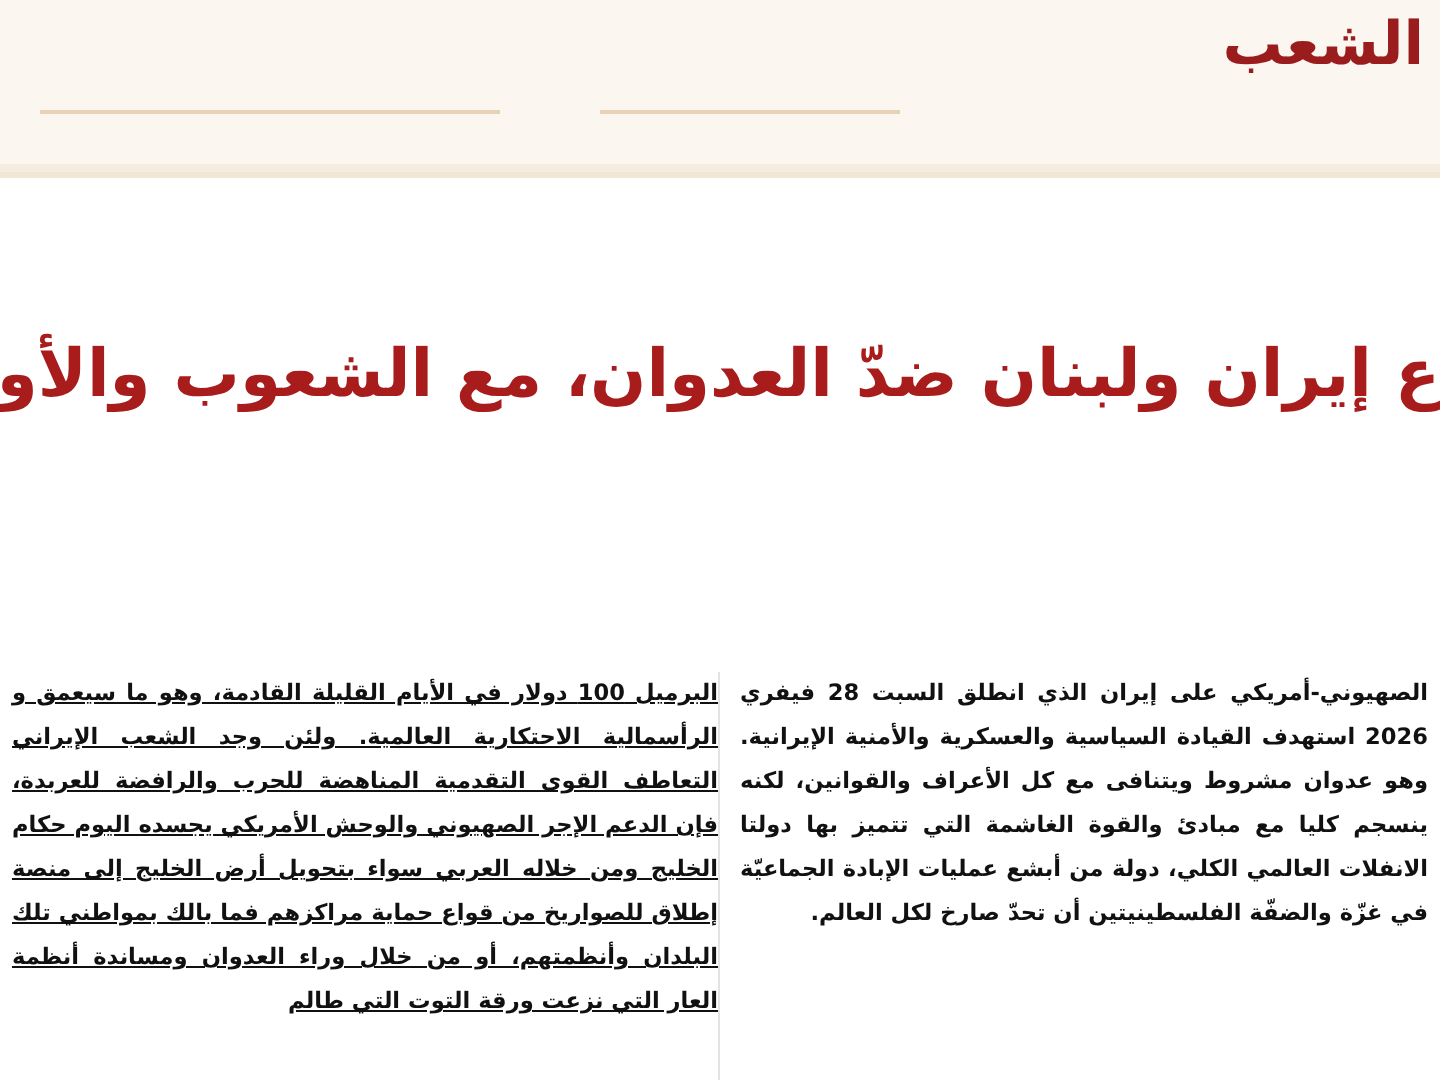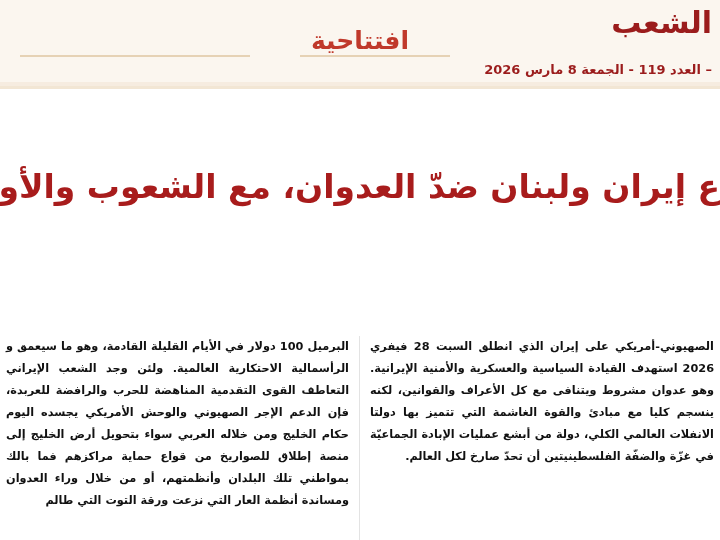--- a/index.html
+++ b/index.html
@@ -138,38 +138,37 @@
     font-weight: bold;
     overflow: hidden;
   }
   .col-right {
     width: 50%;
     padding-left: 10px;
     padding-right: 2px;
   }
   .col-left {
     width: 50%;
-    padding-right: 10px;
+    padding-right: 0;
     padding-left: 2px;
     border-right: 1px solid #e3e3e3;
+    text-decoration: underline;
   }
   .col p {
     margin: 0;
   }
 </style>
 </head>
 <body>
 
 <div class="page">
 
   <div class="masthead">
     <div class="masthead-inner">
       <div class="brand">الشعب</div>
-      <div class="issue-line">– العدد 119 - الجمعة 8 مارس 2026</div>
-      <div class="section-label">افتتاحية</div>
       <div class="rule-left"></div>
       <div class="rule-mid"></div>
       <div class="masthead-bottom-bar"></div>
     </div>
   </div>
 
   <div class="headline-zone">
     <div class="headline">
       <span>ع إيران ولبنان ضدّ العدوان، مع الشعوب والأوص</span>
     </div>

